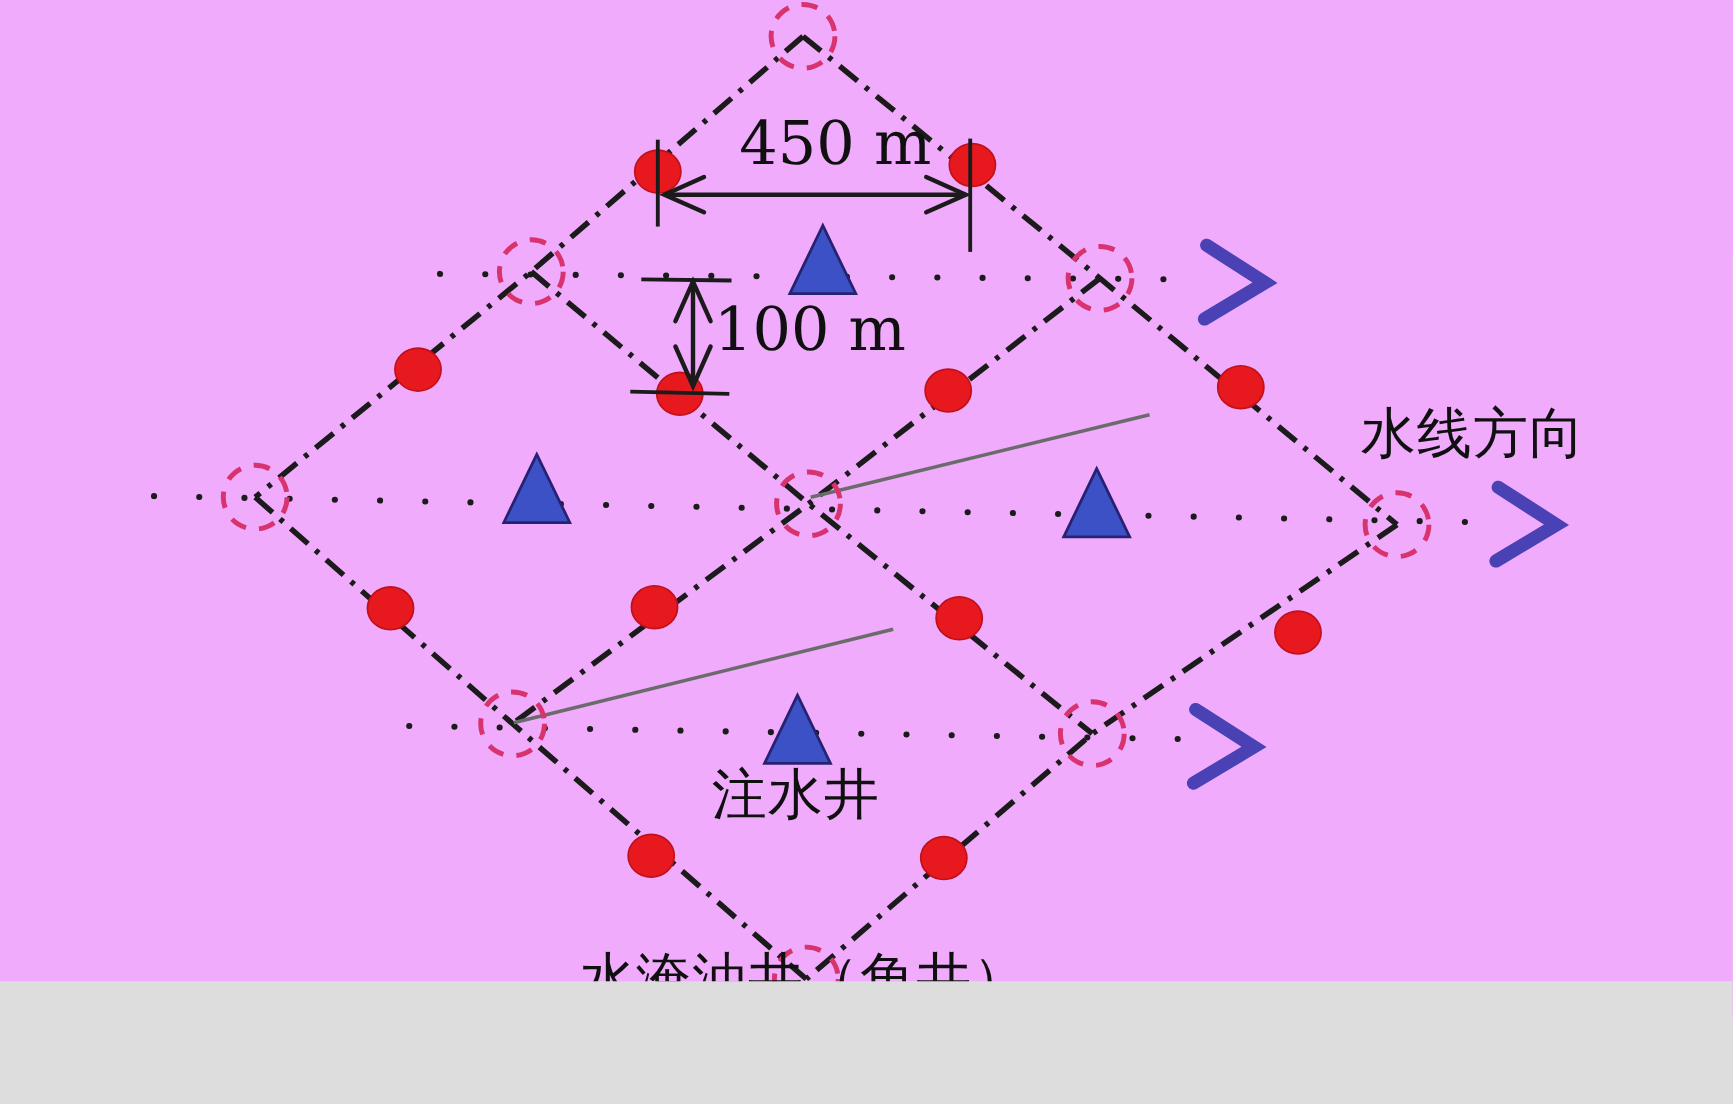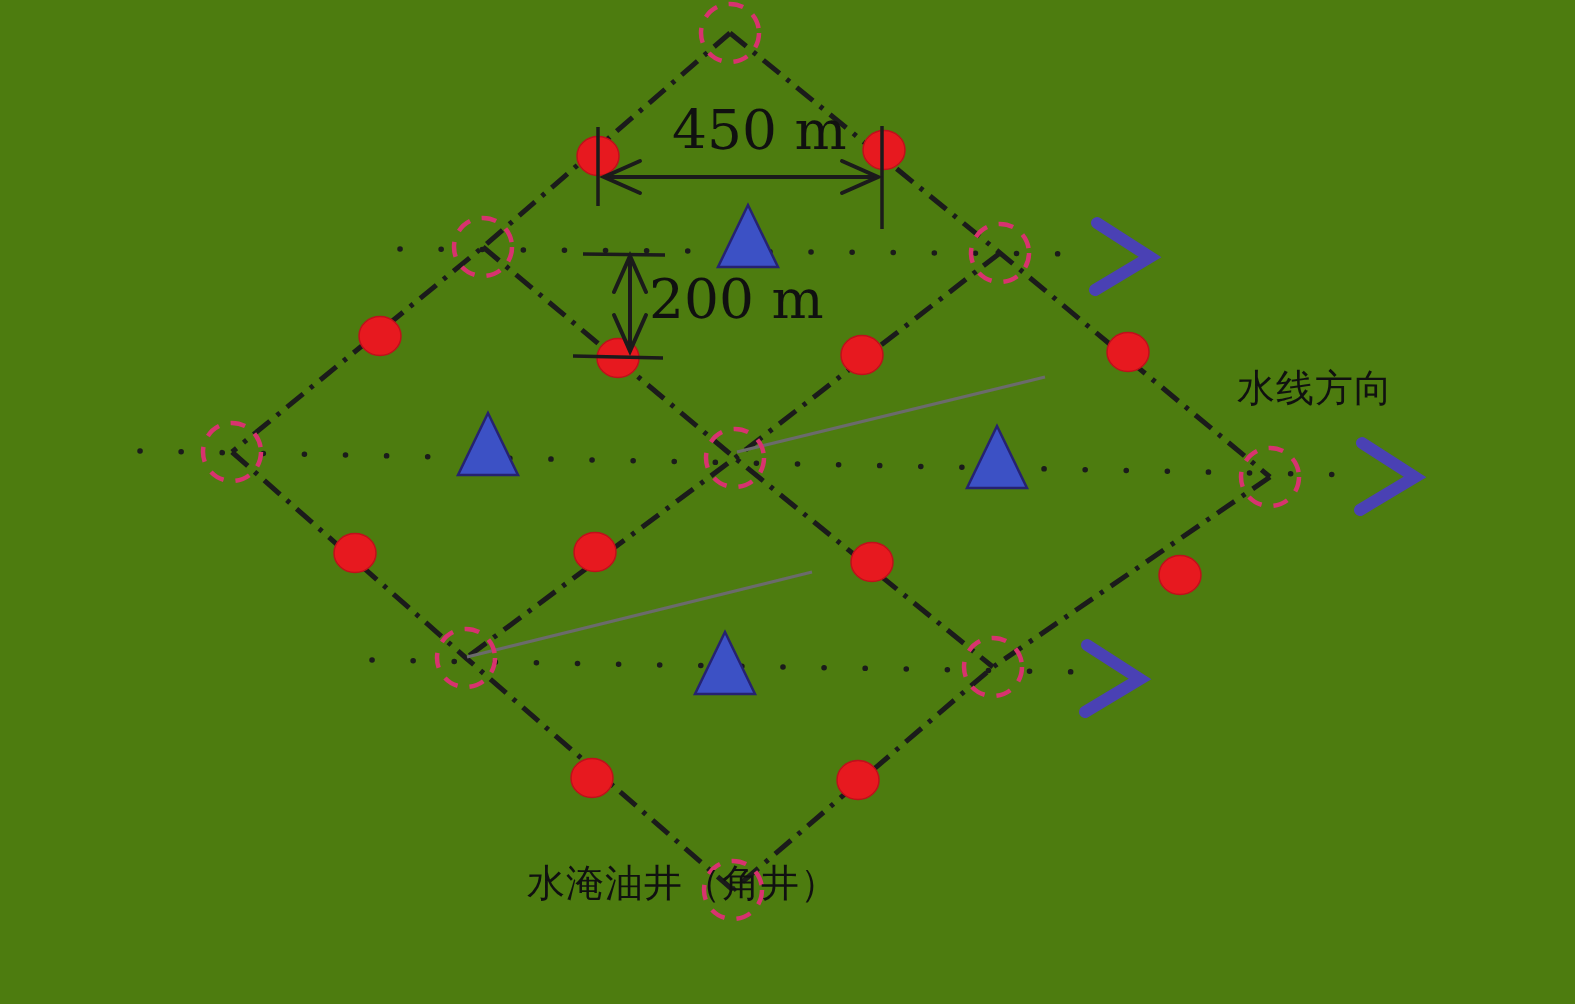--- a/index.html
+++ b/index.html
@@ -1,28 +1,28 @@
 <!DOCTYPE html>
 <html><head>
 <meta charset="utf-8">
 <style>
   html,body{margin:0;padding:0;}
   body{background:#dddddd;}
   #stage{
-    position:relative;width:1575px;height:1004px;
-    background:#4d7c0f;overflow:hidden;
+    position:relative;width:1575px;height:892px;
+    background:#f0abfc;overflow:hidden;
     font-family:"DejaVu Serif","Liberation Serif",serif;
   }
   #diagram-svg{position:absolute;left:0;top:0;}
   .label{
     position:absolute;color:#101010;white-space:nowrap;line-height:1;
     font-family:"DejaVu Serif","Liberation Serif",serif;
   }
   .label-en{font-size:55px;}
-  .label-cn{font-size:38px;letter-spacing:1px;font-family:Liberation Serif, serif;}
+  .label-cn{font-size:50px;letter-spacing:1px;font-family:Liberation Serif, serif;}
 </style>
 </head>
 <body>
 
 <div id="stage">
   <svg id="diagram-svg" width="1575" height="1004" viewBox="0 0 1575 1004">
       <line x1="400" y1="249" x2="1085" y2="254" stroke="#1b1b1b" stroke-width="5.5" stroke-dasharray="0.1 41" stroke-linecap="round"></line>
       <path d="M 1097 223 L 1150 257 L 1095 290" stroke="#4a41b4" stroke-width="12" fill="none" stroke-linecap="round"></path>
       <line x1="140" y1="451" x2="1355" y2="475" stroke="#1b1b1b" stroke-width="5.5" stroke-dasharray="0.1 41" stroke-linecap="round"></line>
       <path d="M 1362 443 L 1415 477 L 1360 510" stroke="#4a41b4" stroke-width="12" fill="none" stroke-linecap="round"></path>
@@ -68,21 +68,22 @@
       <path d="M 842 161 L 878 177 L 842 193" fill="none" stroke="#1b1b1b" stroke-width="4" stroke-linecap="round"></path>
       <line x1="583" y1="254" x2="665" y2="255" stroke="#1b1b1b" stroke-width="3.5"></line>
       <line x1="573" y1="356" x2="663" y2="358" stroke="#1b1b1b" stroke-width="3.5"></line>
       <line x1="630" y1="256" x2="630" y2="351" stroke="#1b1b1b" stroke-width="4"></line>
       <path d="M 614 292 L 630 256 L 646 292" fill="none" stroke="#1b1b1b" stroke-width="4" stroke-linecap="round"></path>
       <path d="M 646 315 L 630 351 L 614 315" fill="none" stroke="#1b1b1b" stroke-width="4" stroke-linecap="round"></path>
     </svg>
 
   <div class="label label-en" style="left:672px;top:103px;">450 m</div>
 
-  <div class="label label-en" style="left:649px;top:272px;">200 m</div>
+  <div class="label label-en" style="left:649px;top:272px;">100 m</div>
 
   <div class="label label-cn" style="left:1237px;top:369px;">水线方向</div>
 
 
+  <div class="label label-cn" style="left:647px;top:697px;">注水井</div>
 
 
   <div class="label label-cn" style="left:527px;top:864px;">水淹油井（角井）</div>
 </div>
 
 </body></html>

